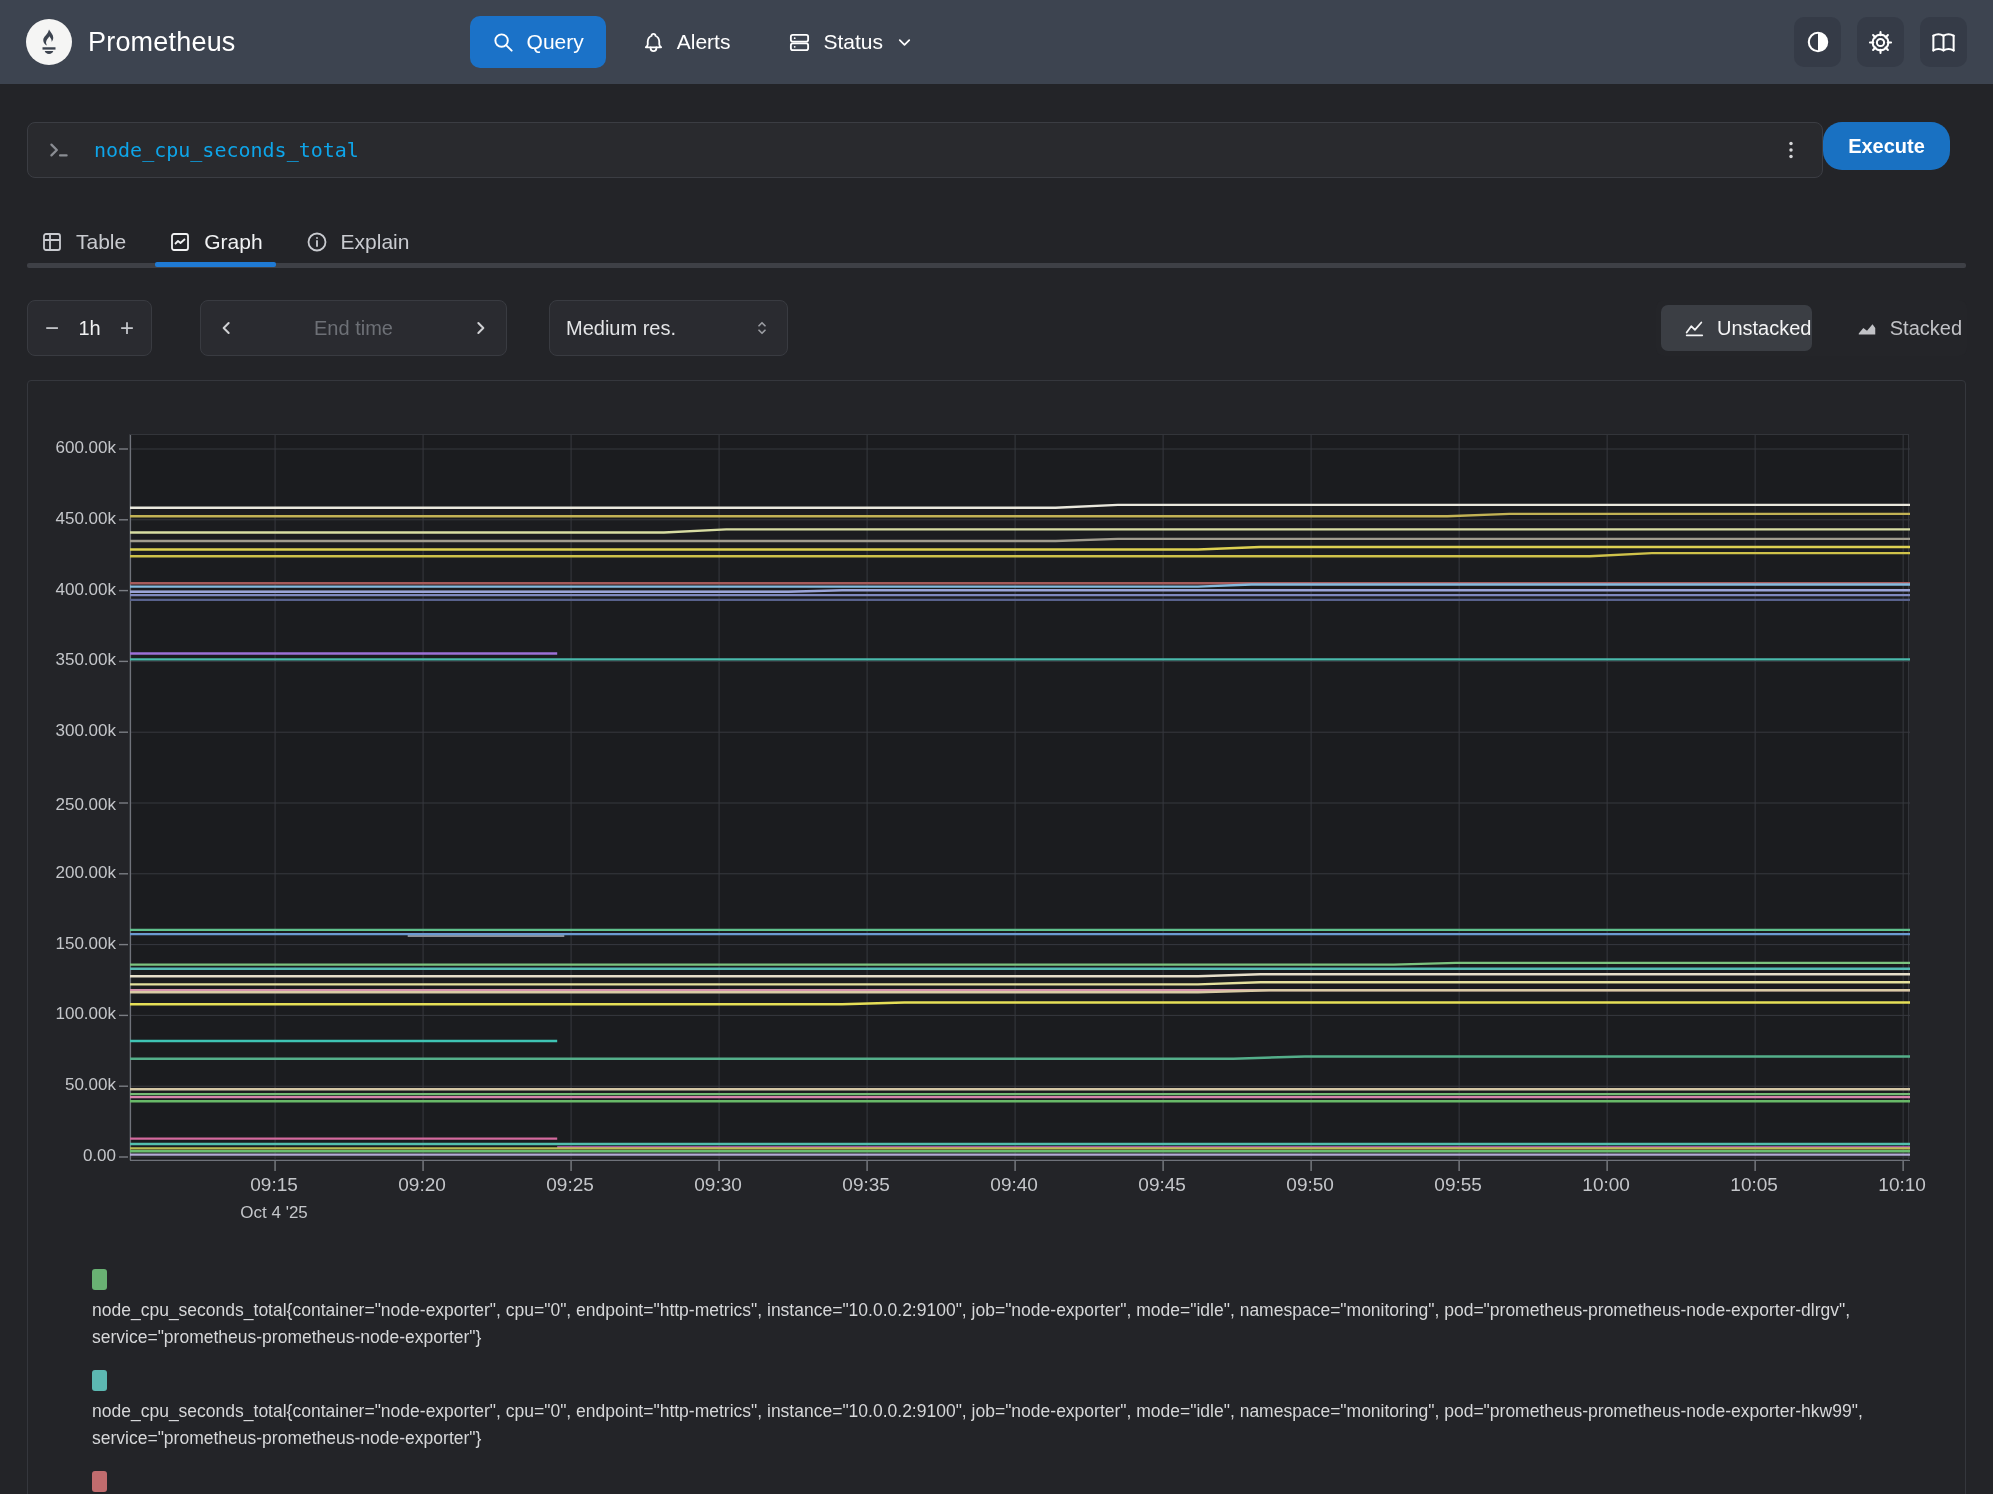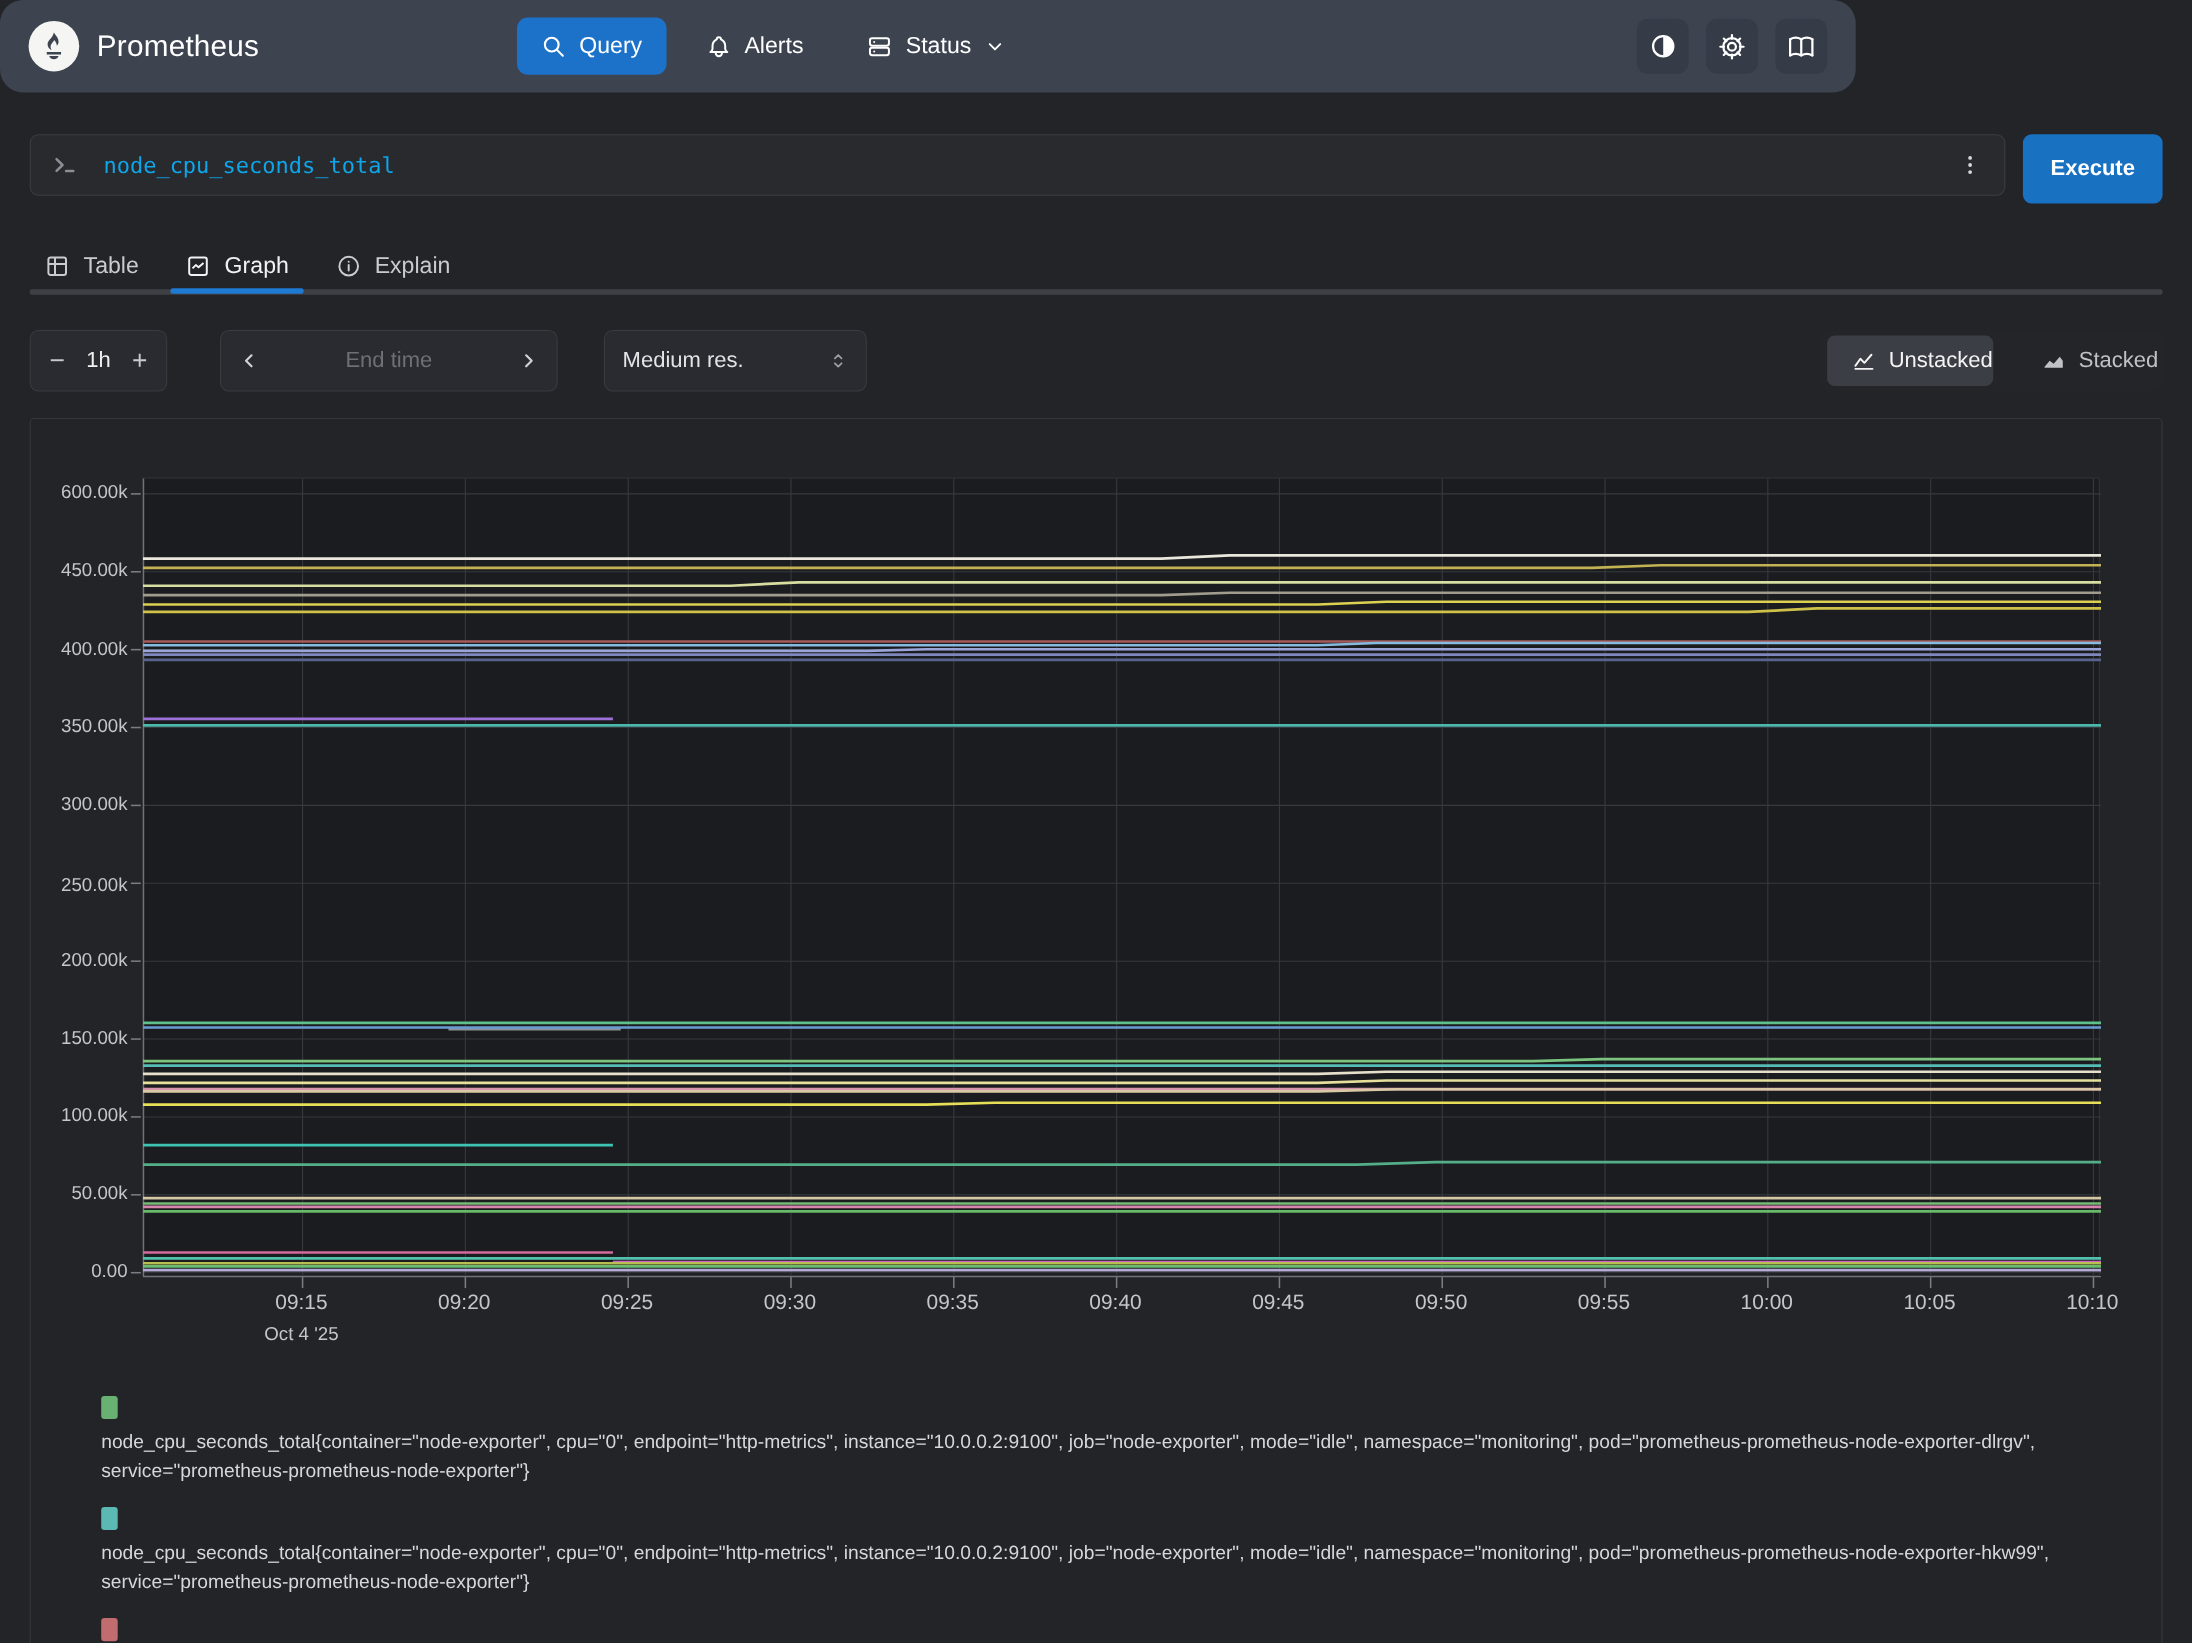--- a/index.html
+++ b/index.html
@@ -1,21 +1,21 @@
 <!DOCTYPE html>
 <html><head>
 <meta charset="utf-8">
 <style>
   * { margin:0; padding:0; box-sizing:border-box; }
   html,body { width:1993px; height:1494px; overflow:hidden; background:#232428;
               font-family:"Liberation Sans", sans-serif; color:#e6e7e9; }
 
   
-  .navbar { position:absolute; left:0; top:0; width:1687px; height:84px;
-            background:#3d4450; display:flex; align-items:center; padding:0 26px;border-radius:21px; }
+  .navbar { position:absolute; left:0; top:0; width:1993px; height:84px;
+            background:#3d4450; display:flex; align-items:center; padding:0 26px; }
   .brand { display:flex; align-items:center; gap:16px; }
   .logo-circle { width:46px; height:46px; border-radius:50%; background:#f5f5f4;
                  display:flex; align-items:center; justify-content:center; }
   .brand-name { font-size:27px; color:#ffffff; letter-spacing:.2px; }
   .nav-items { display:flex; align-items:center; margin-left:234px; gap:14px; }
   .nav-btn { display:flex; align-items:center; gap:12px; height:52px; padding:0 22px;
              border-radius:10px; font-size:21px; color:#ffffff; background:transparent;
              border:none; cursor:pointer;justify-content:space-between; }
   .nav-btn.active { background:#1b72c8; }
   .nav-right { margin-left:auto; display:flex; gap:16px; }
@@ -25,22 +25,22 @@
 
   
   .query-row { position:absolute; left:27px; top:122px; width:1940px; height:56px; display:flex; }
   .query-input { position:relative; width:1796px; height:56px; background:#292a2e;
                  border:1px solid #3b3d43; border-radius:8px; display:flex; align-items:center; }
   .prompt-ic { margin-left:18px; }
   .query-text { margin-left:22px; font-family:"DejaVu Sans Mono", monospace;
                 font-size:20px; color:#0ea5e9; }
   .kebab { position:absolute; right:14px; top:0; height:100%; width:34px; display:flex;
            align-items:center; justify-content:center; cursor:pointer; background:none; border:none; }
-  .execute-btn { margin-left:16px; width:127px; height:63px; background:#1971c2; color:#fff;
-                 border:none; border-radius:8px; font-size:20px; font-weight:700; cursor:pointer; }
+  .execute-btn { margin-left:0; width:127px; height:48px; background:#1971c2; color:#fff;
+                 border:none; border-radius:19px; font-size:20px; font-weight:700; cursor:pointer; }
 
   
   .tabs { position:absolute; left:27px; top:221px; height:42px; display:flex; gap:16px; }
   .tab { position:relative; display:flex; align-items:center; gap:12px; padding:0 13px;
          font-size:21px; color:#c9cbd0; cursor:pointer; background:none; border:none; }
   .tab.active { color:#f1f2f3; }
   .tab.active::after { content:""; position:absolute; left:0; right:0; bottom:-4px;
                        height:5px; background:#1f7ad4; border-radius:2px; z-index:2; }
   .tab-underline { position:absolute; left:27px; top:263px; width:1939px; height:5px;
                    background:#3e4046; border-radius:2px; }

